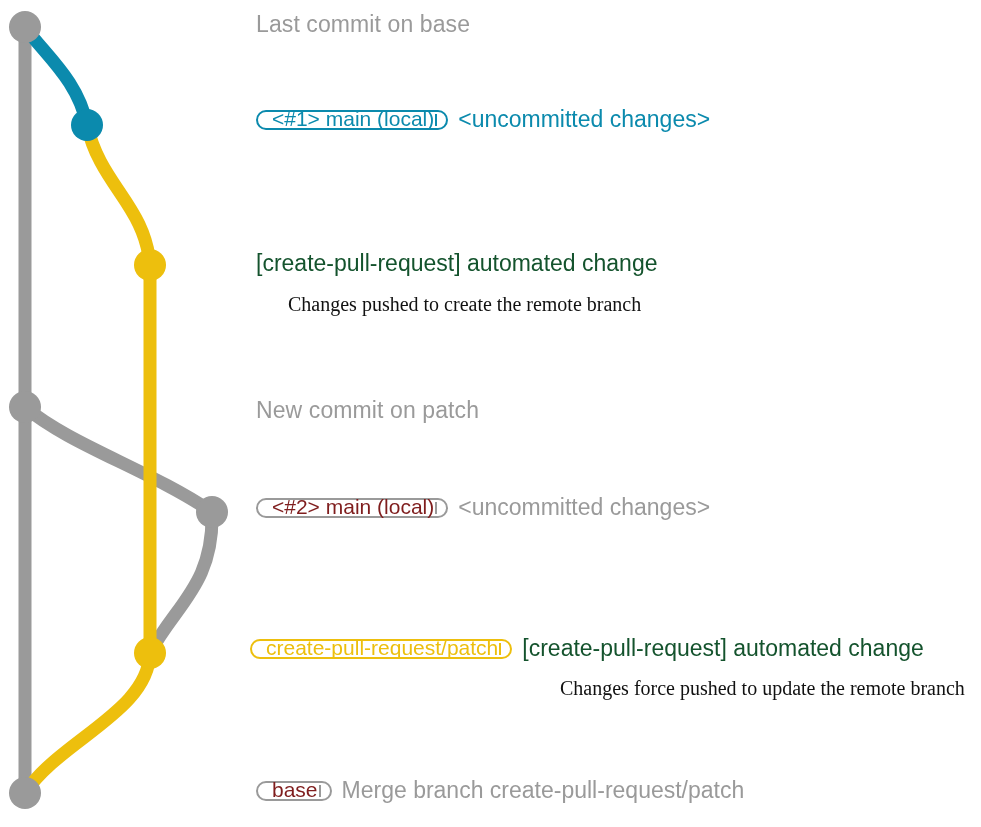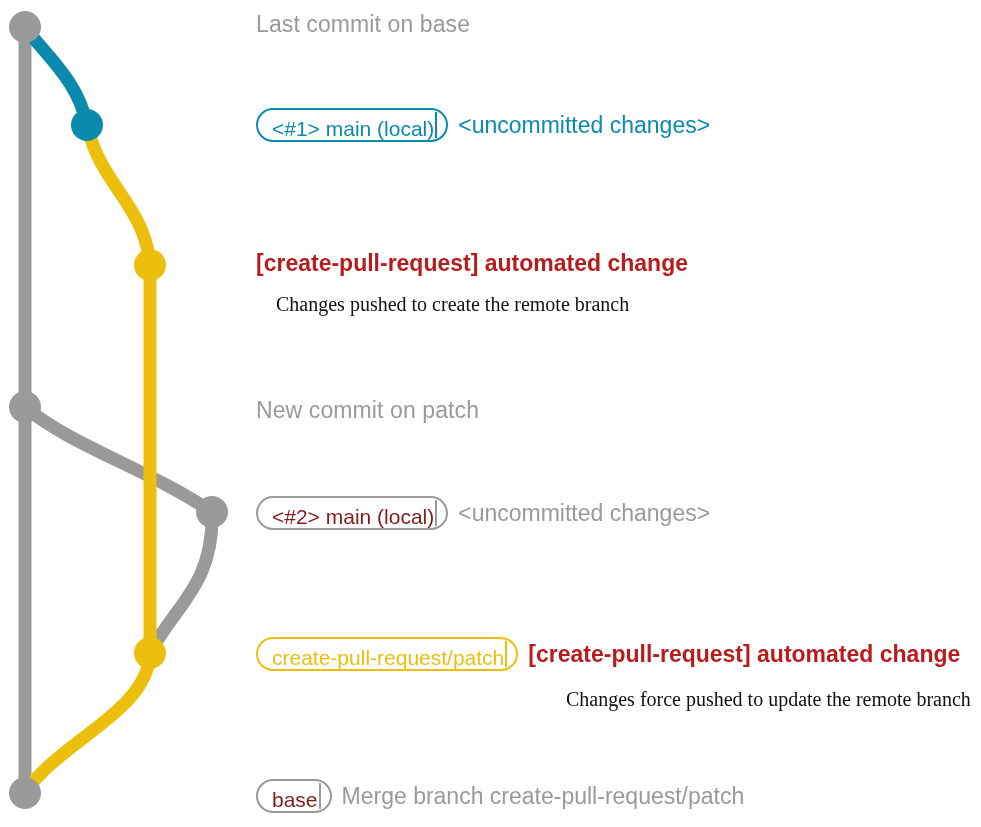--- a/index.html
+++ b/index.html
@@ -42,23 +42,23 @@
   .heading-text {
     font-family: "Liberation Sans", sans-serif;
     font-size: 23px;
     color: #9a9a9a;
     letter-spacing: 0.1px;
     line-height: 1;
   }
   
   .pill {
     display: inline-flex;
-    align-items: flex-end;
+    align-items: center;
     box-sizing: border-box;
-    height: 34px;
+    height: 20px;
     padding: 0 12px 0 14px;
     border: 2px solid #15803d;
     border-radius: 17px;
     position: relative;
     background: #ffffff;
   }
   .pill-label {
     font-family: "Liberation Sans", sans-serif;
     font-size: 21px;
     color: #9a9a9a;
@@ -87,21 +87,21 @@
   .pill.gray::after { background: #9a9a9a; }
   .pill.gray .pill-label { color: #7f1d1d; }
 
   .commit-subject {
     font-family: "Liberation Sans", sans-serif;
     font-size: 23px;
     line-height: 1;
     white-space: nowrap;
   }
   .commit-subject.blue   { color: #0b8aad; }
-  .commit-subject.yellow { color: #b91c1c; font-weight: bold; }
+  .commit-subject.yellow { color: #14532d; }
   .commit-subject.gray   { color: #9a9a9a; }
 
   .note {
     font-family: "Liberation Serif", serif;
     font-size: 20px;
     color: #111111;
     white-space: nowrap;
     line-height: 1;
   }
 </style>
@@ -154,41 +154,41 @@
         <span class="pill-label">&lt;#1&gt; main (local)</span>
       </span>
       <span class="commit-subject blue">&lt;uncommitted changes&gt;</span>
     </div>
   </div>
 
   <div class="row" style="left:256px; top:252px;">
     <div class="row-line">
       <span class="commit-subject yellow">[create-pull-request] automated change</span>
     </div>
-    <div style="margin-top:19px; margin-left:20px;">
+    <div style="margin-top:19px; margin-left:32px;">
       <span class="note">Changes pushed to create the remote branch</span>
     </div>
   </div>
 
   <div class="row" style="left:256px; top:399px;">
     <div class="row-line">
       <span class="heading-text">New commit on patch</span>
     </div>
   </div>
 
   <div class="row" style="left:256px; top:496px;">
     <div class="row-line">
       <span class="pill gray">
         <span class="pill-label">&lt;#2&gt; main (local)</span>
       </span>
       <span class="commit-subject gray">&lt;uncommitted changes&gt;</span>
     </div>
   </div>
 
-  <div class="row" style="left:256px; top:637px;">
+  <div class="row" style="left:250px; top:637px;">
     <div class="row-line">
       <span class="pill yellow">
         <span class="pill-label">create-pull-request/patch</span>
       </span>
       <span class="commit-subject yellow">[create-pull-request] automated change</span>
     </div>
     <div style="margin-top:18px; margin-left:310px;text-align:right;">
       <span class="note">Changes force pushed to update the remote branch</span>
     </div>
   </div>

